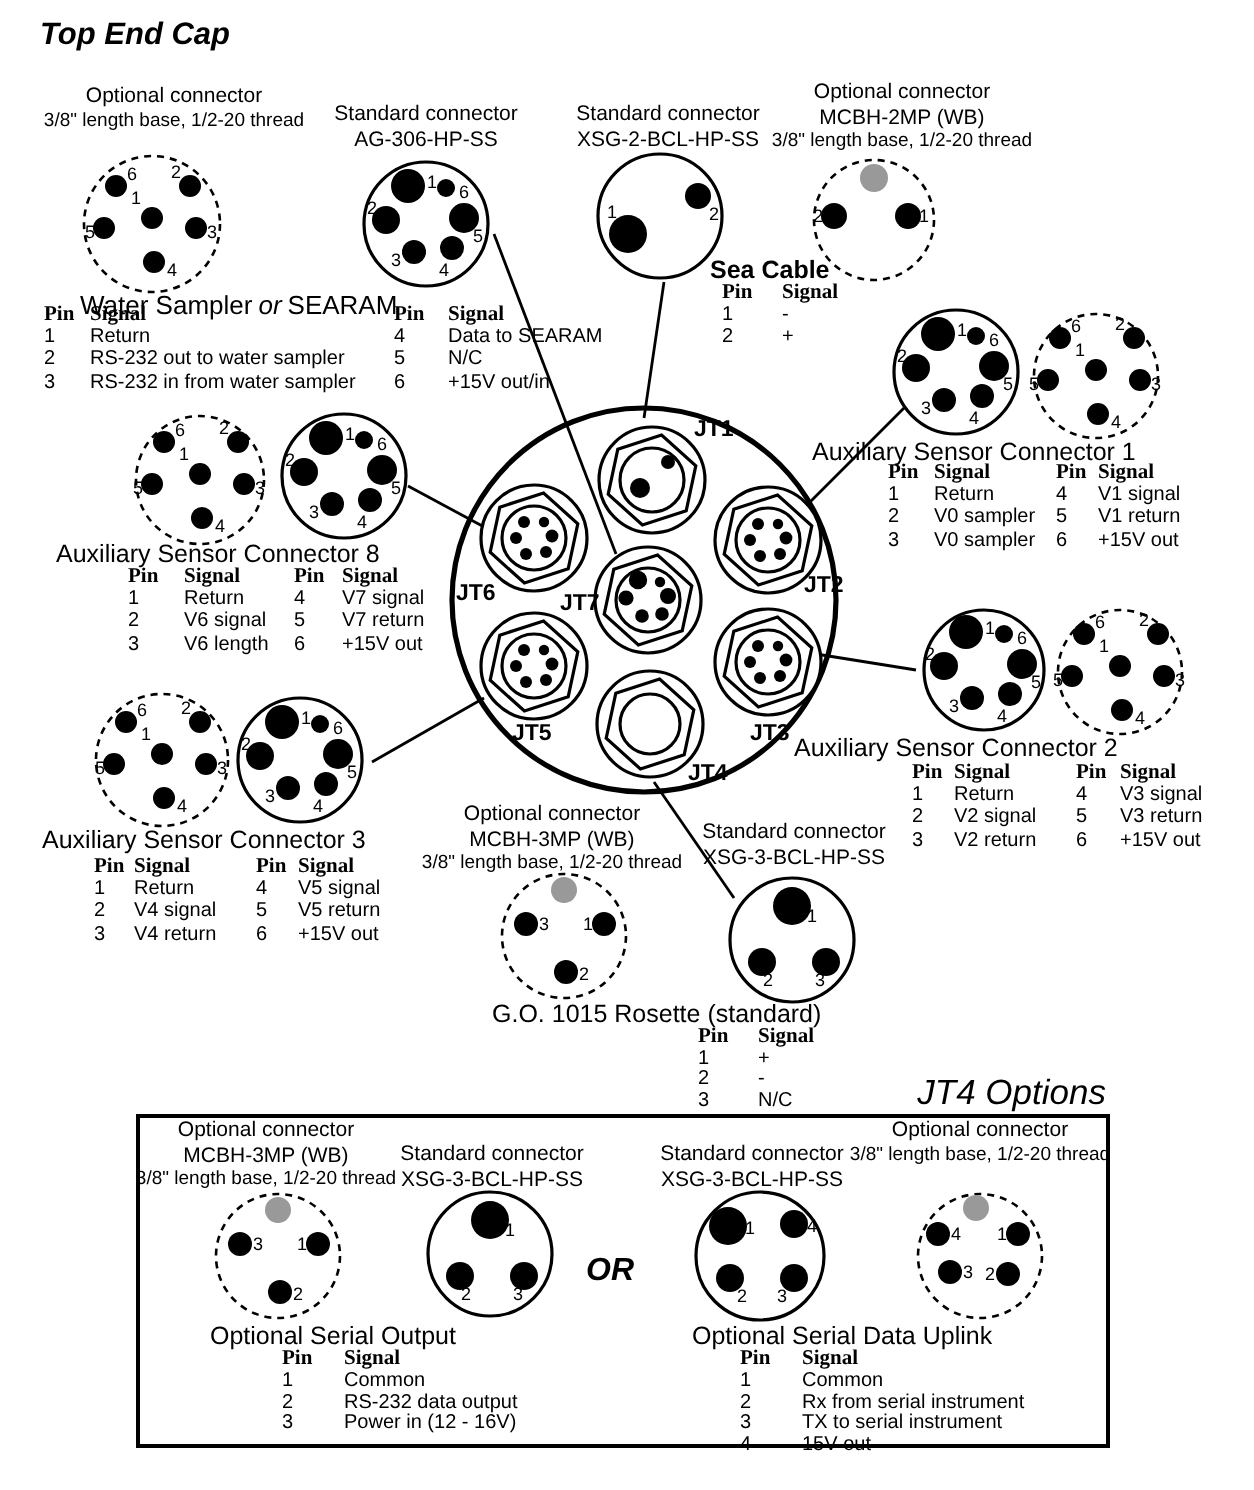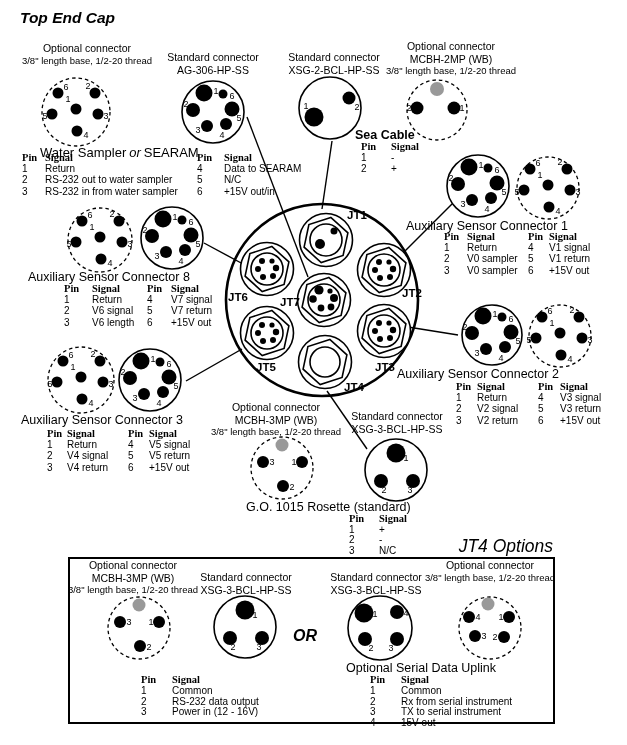--- a/index.html
+++ b/index.html
@@ -329,20 +329,21 @@
 
   <div class="abs hdg" style="left:40px;top:145px;width:234px;font-size:13px">
     <span>Water Sampler</span><span class="it">or</span><span>SEARAM</span>
   </div>
   <div class="abs hdg-l" style="left:355px;top:128px">Sea Cable</div>
   <div class="abs hdg" style="left:406px;top:219px;width:214px">Auxiliary Sensor Connector 1</div>
   <div class="abs hdg" style="left:397px;top:367px;width:214px">Auxiliary Sensor Connector 2</div>
   <div class="abs hdg" style="left:21px;top:413px;width:214px">Auxiliary Sensor Connector 3</div>
   <div class="abs hdg" style="left:28px;top:270px;width:214px">Auxiliary Sensor Connector 8</div>
   <div class="abs hdg" style="left:246px;top:500px;width:200px">G.O. 1015 Rosette (standard)</div>
+  <div class="abs hdg" style="left:105px;top:661px;width:190px">Optional Serial Output</div>
   <div class="abs hdg" style="left:346px;top:661px;width:190px">Optional Serial Data Uplink</div>
   <div class="abs jt4opt" style="left:395px;top:536px;width:158px">JT4 Options</div>
   <div class="abs or" style="left:293px;top:627px">OR</div>
 
   <div class="abs tbl" style="left:22px;top:152px;grid-template-columns:23px 152px 27px 112px">
       <span class="h">Pin</span>
       <span class="h">Signal</span>
       <span class="h">Pin</span>
       <span class="h">Signal</span>
       <span>1</span>

